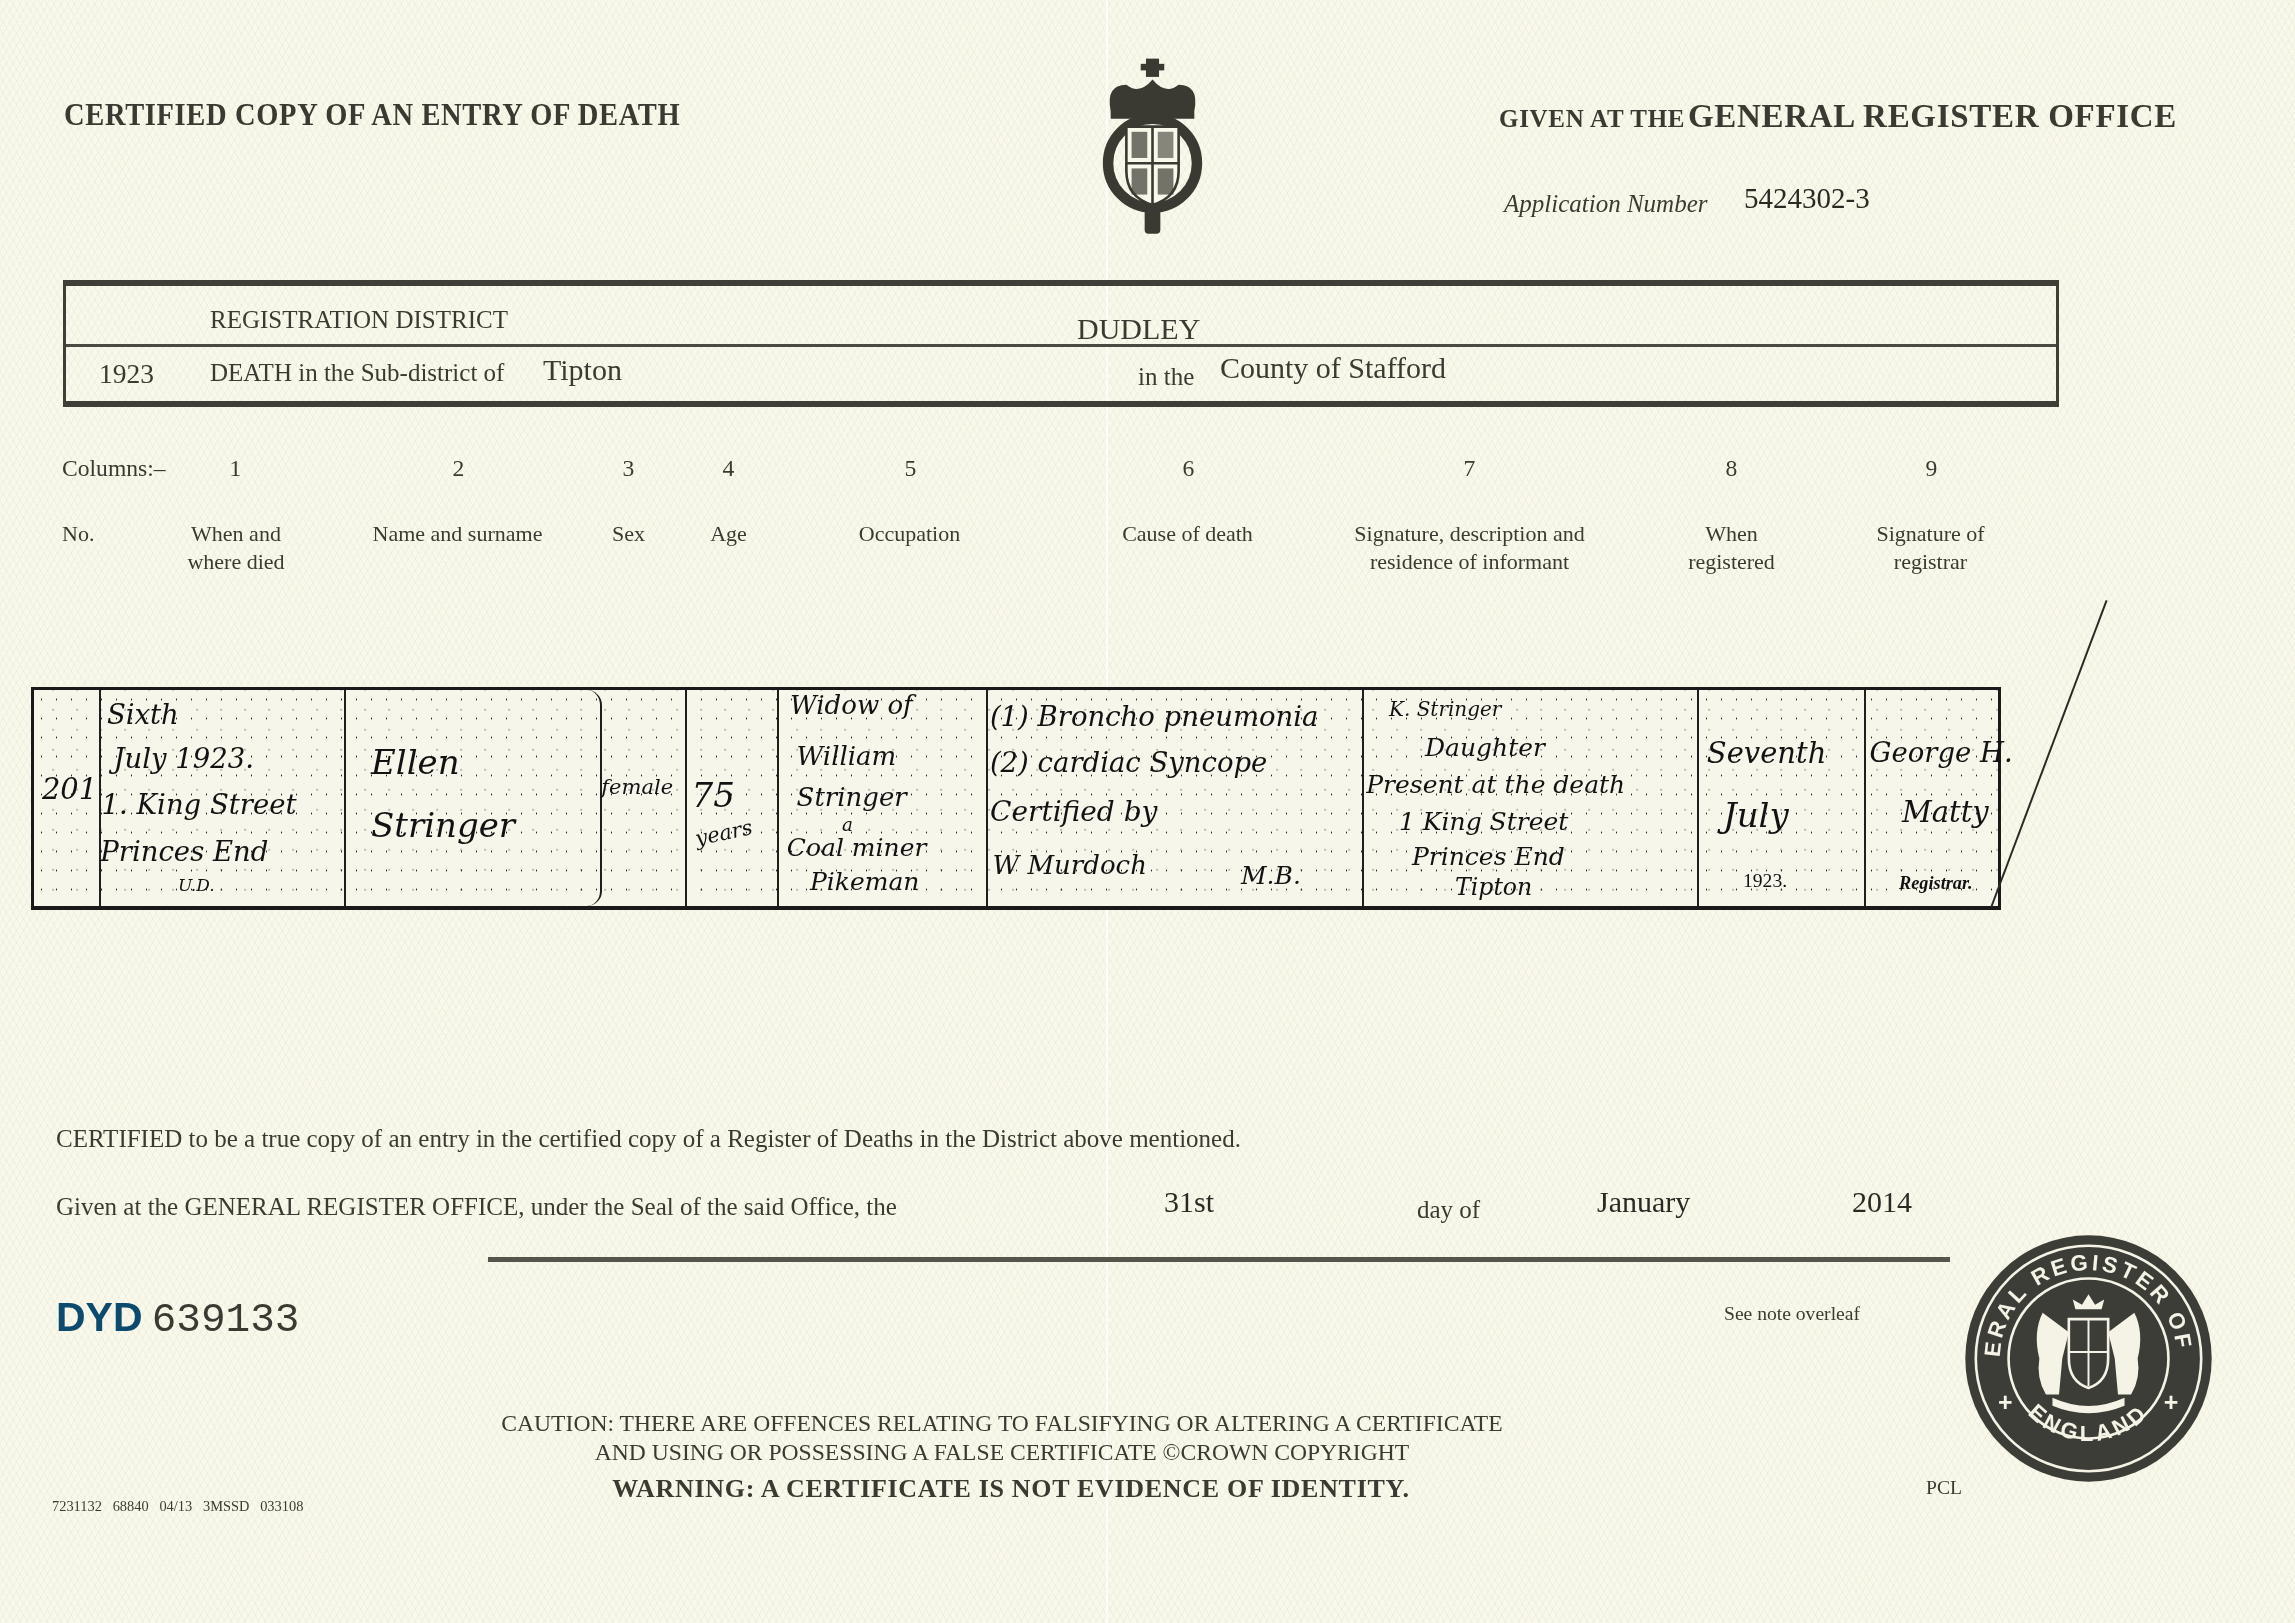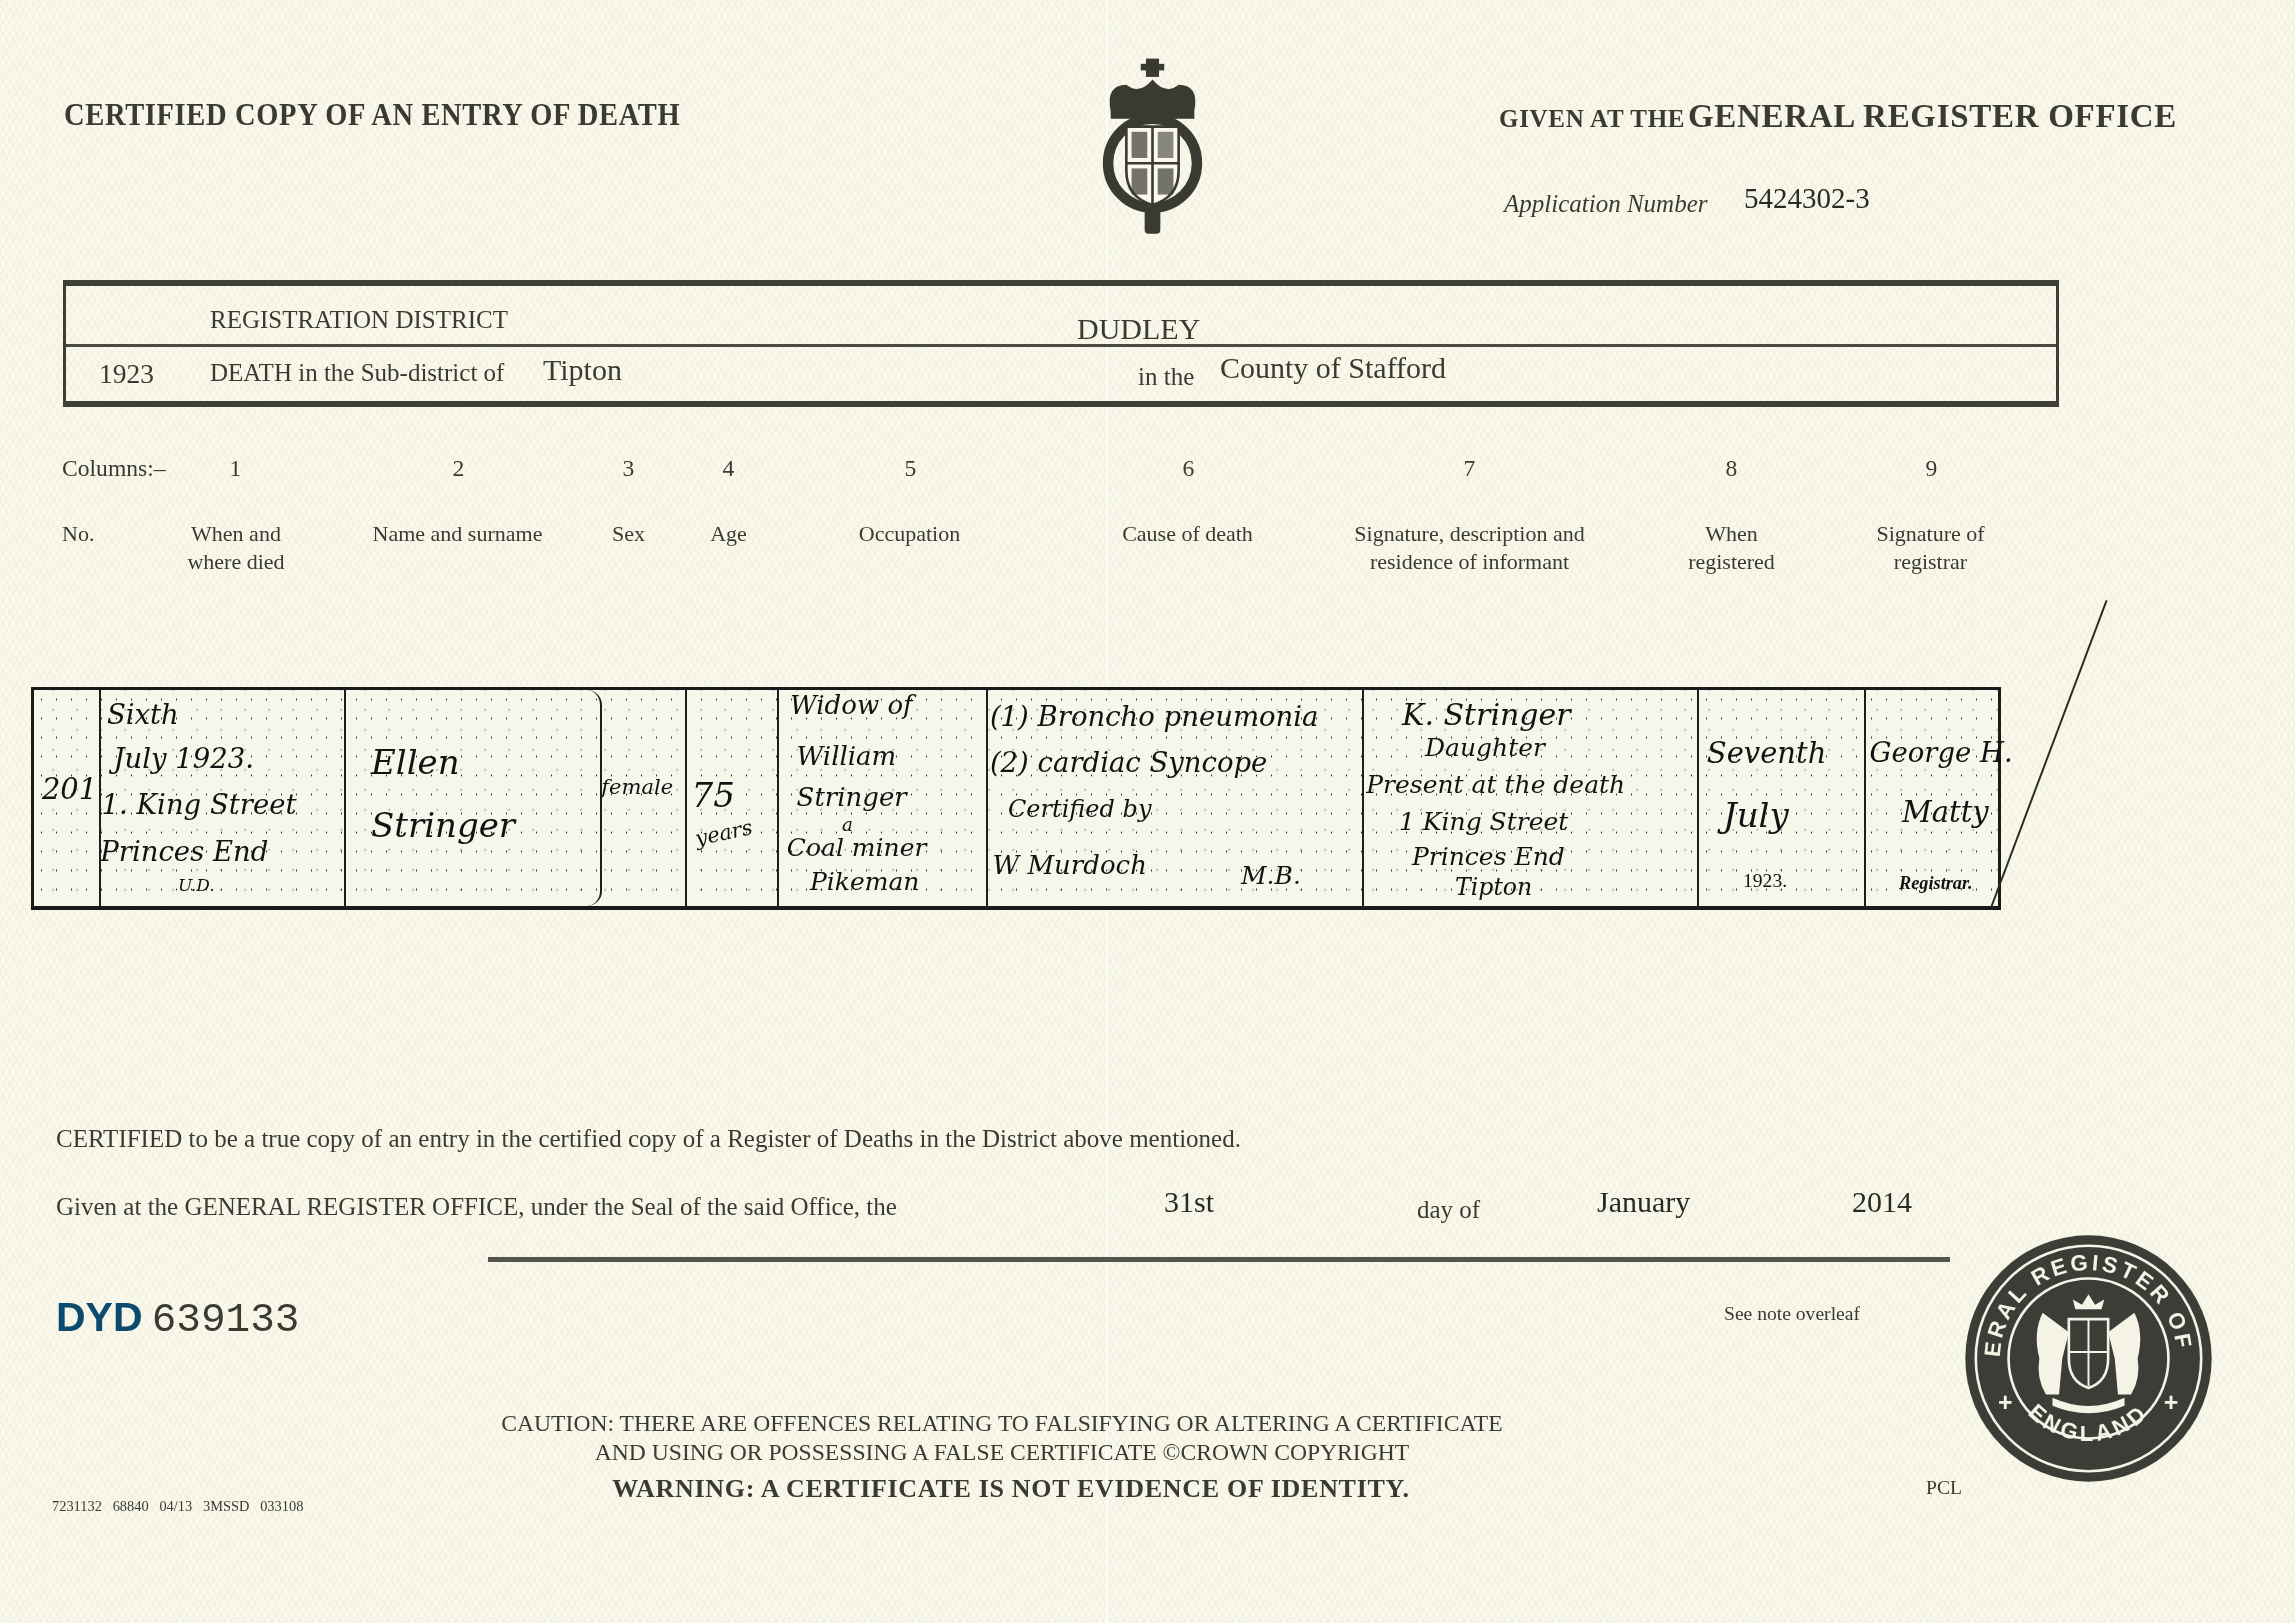--- a/index.html
+++ b/index.html
@@ -172,26 +172,26 @@
     <div class="hw" style="left:13px; top:0; font-size:26px;">Widow of</div>
     <div class="hw" style="left:19.6px; top:51px; font-size:26px;">William</div>
     <div class="hw" style="left:19.6px; top:92px; font-size:26px;">Stringer</div>
     <div class="hw" style="left:65px; top:124px; font-size:18.3px;">a</div>
     <div class="hw" style="left:9.8px; top:143px; font-size:25px;">Coal miner</div>
     <div class="hw" style="left:33px; top:177px; font-size:25px;">Pikeman</div>
   </div>
   <div class="cell" style="left:952px; width:376px;">
     <div class="hw" style="left:3.9px; top:9.8px; font-size:27.5px;">(1) Broncho pneumonia</div>
     <div class="hw" style="left:3.9px; top:56px; font-size:27.5px;">(2) cardiac Syncope</div>
-    <div class="hw" style="left:22px; top:105px; font-size:24px;">Certified by</div>
+    <div class="hw" style="left:4px; top:105px; font-size:28px;">Certified by</div>
     <div class="hw" style="left:6.5px; top:160px; font-size:26px;">W Murdoch</div>
     <div class="hw" style="left:255px; top:171px; font-size:25px;">M.B.</div>
   </div>
   <div class="cell" style="left:1329px; width:334px;">
-    <div class="hw" style="left:26px; top:6.5px; font-size:30px;margin-left:13px;">K. Stringer</div>
+    <div class="hw" style="left:26px; top:6.5px; font-size:20px;">K. Stringer</div>
     <div class="hw" style="left:62px; top:43px; font-size:25px;">Daughter</div>
     <div class="hw" style="left:3.3px; top:80px; font-size:25px;">Present at the death</div>
     <div class="hw" style="left:36px; top:117px; font-size:25px;">1 King Street</div>
     <div class="hw" style="left:49px; top:152px; font-size:25px;">Princes End</div>
     <div class="hw" style="left:92px; top:183px; font-size:23.6px;">Tipton</div>
   </div>
   <div class="cell" style="left:1663px; width:167px;">
     <div class="hw" style="left:9.8px; top:46px; font-size:29px;">Seventh</div>
     <div class="hw" style="left:26px; top:105px; font-size:34px;">July</div>
     <div class="print" style="left:46px; top:180px; font-size:19.6px;">1923.</div>

